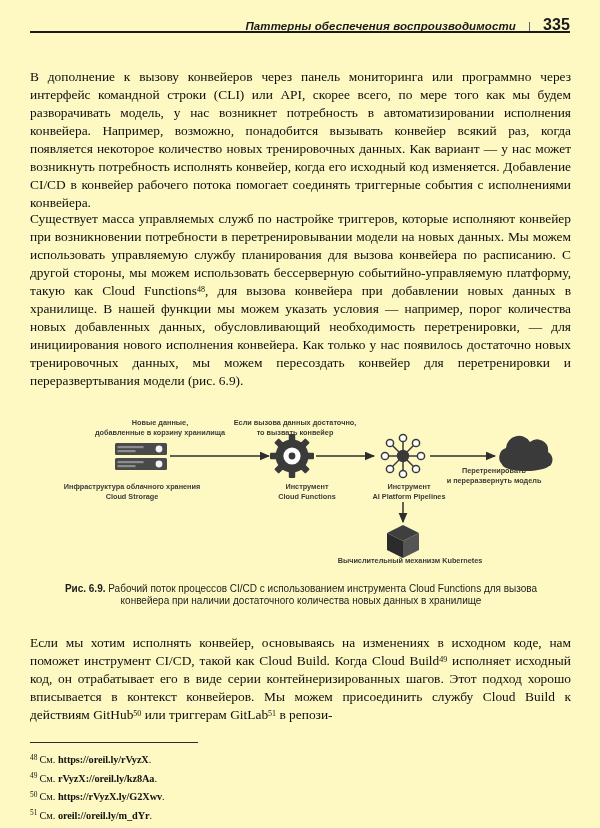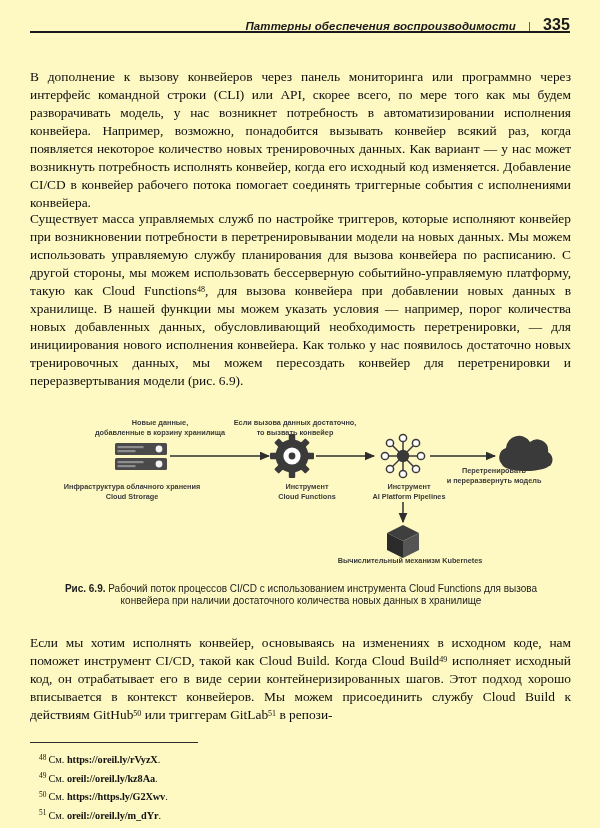--- a/index.html
+++ b/index.html
@@ -157,21 +157,20 @@
     position: absolute;
     left: 30px;
     top: 751px;
     width: 540px;
   }
   .footnote {
     font-size: 10.3px;
     line-height: 18.6px;
     color: #111;
     white-space: nowrap;
-    margin-left: 9px;
   }
   .footnote .fn-num {
     font-size: 7.4px;
     vertical-align: 0.45em;
     line-height: 0;
     margin-right: 2px;
   }
   .footnote .fn-url {
     font-weight: bold;
     letter-spacing: -0.1px;
@@ -292,18 +291,18 @@
     <div class="fig-caption"><b>Рис. 6.9.</b><span> Рабочий поток процессов CI/CD с использованием инструмента Cloud Functions для вызова конвейера при наличии достаточного количества новых данных в хранилище</span></div>
   </div>
 
   <div class="body-col" id="para-4">
     <p class="body"><span>Если мы хотим исполнять конвейер, основываясь на изменениях в исходном коде, нам поможет инструмент CI/CD, такой как Cloud Build. Когда Cloud Build</span><sup>49</sup><span> исполняет исходный код, он отрабатывает его в виде серии контейнеризированных шагов. Этот подход хорошо вписывается в контекст конвейеров. Мы можем присоединить службу Cloud Build к действиям GitHub</span><sup>50</sup><span> или триггерам GitLab</span><sup>51</sup><span> в репози-</span></p>
   </div>
 
   <div class="footnote-rule"></div>
   <div class="footnotes" id="footnotes">
       <div class="footnote"><span class="fn-num">48</span><span>См. </span><span class="fn-url">https://oreil.ly/rVyzX</span><span>.</span></div>
-      <div class="footnote"><span class="fn-num">49</span><span>См. </span><span class="fn-url">oreil://oreil.ly/kz8Aa</span><span>.</span></div>
-      <div class="footnote"><span class="fn-num">50</span><span>См. </span><span class="fn-url">https://https.ly/G2Xwv</span><span>.</span></div>
+      <div class="footnote"><span class="fn-num">49</span><span>См. </span><span class="fn-url">rVyzX://oreil.ly/kz8Aa</span><span>.</span></div>
+      <div class="footnote"><span class="fn-num">50</span><span>См. </span><span class="fn-url">https://rVyzX.ly/G2Xwv</span><span>.</span></div>
       <div class="footnote"><span class="fn-num">51</span><span>См. </span><span class="fn-url">oreil://oreil.ly/m_dYr</span><span>.</span></div>
     </div>
 
 </div>
 
 </body></html>

